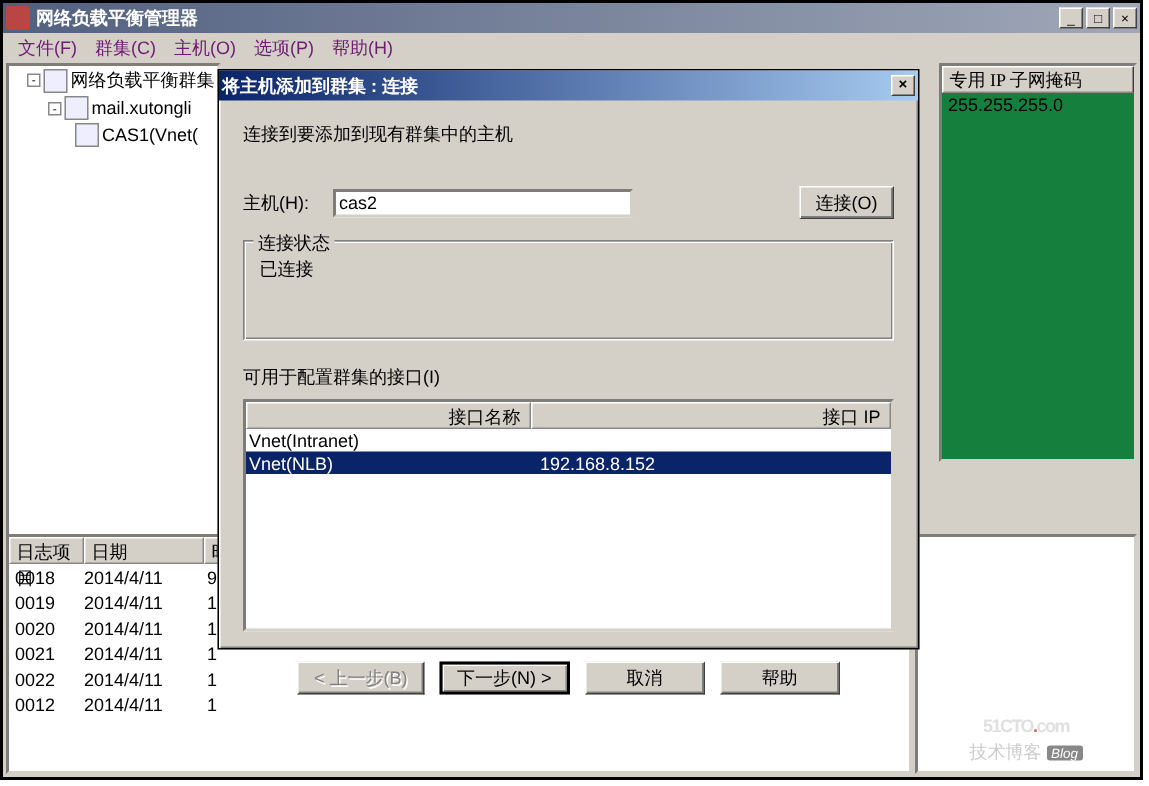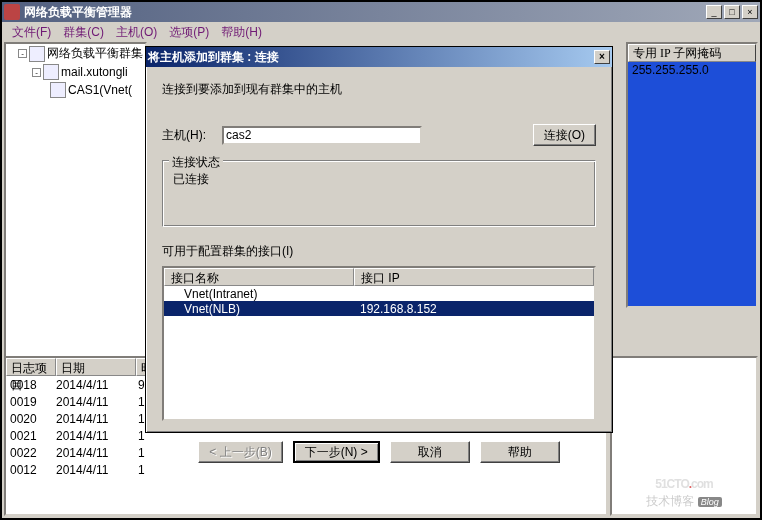--- a/index.html
+++ b/index.html
@@ -18,21 +18,21 @@
   .content-area { position:absolute; top:40px; left:2px; right:2px; bottom:2px; }
   
   .tree-panel { position:absolute; left:0; top:0; width:143px; height:316px; background:#fff; border:2px inset #D4D0C8; overflow:hidden; }
   .tree-panel .tree-row { white-space:nowrap; padding:1px 2px; display:flex; align-items:center; }
   .tree-panel .exp { width:9px; height:9px; border:1px solid #888; text-align:center; line-height:7px; font-size:8px; margin-right:2px; background:#fff;}
   .tree-panel .icon16 { width:16px; height:16px; margin-right:2px; display:inline-block; border:1px solid #888; background:#eef;}
   .tree-panel .indent1 { padding-left:12px; }
   .tree-panel .indent2 { padding-left:26px; }
   .tree-panel .indent3 { padding-left:44px; }
   
-  .right-panel { position:absolute; left:622px; top:0; right:0; height:266px; background:#1d4ed8; border:2px inset #D4D0C8; }
+  .right-panel { position:absolute; left:622px; top:0; right:0; height:266px; background:#15803d; border:2px inset #D4D0C8; }
   .right-panel .col-header { background:#D4D0C8; height:18px; border-bottom:1px solid #888; display:flex; align-items:center; padding:0 4px; border-top:1px solid #fff; border-left:1px solid #fff; border-right:1px solid #404040; font-family:"SimSun", Tahoma;}
   .right-panel .row { padding:1px 4px; }
   
   .log-panel { position:absolute; left:0; bottom:0; right:150px; height:160px; background:#fff; border:2px inset #D4D0C8; }
   .watermark-panel { position:absolute; right:0; bottom:0; width:148px; height:160px; background:#fff; border:2px inset #D4D0C8; display:flex; flex-direction:column; align-items:center; justify-content:flex-end; color:#ddd;}
   .watermark-big { font-family: Arial; font-size:28px; font-weight:bold; color:#e0e0e0; letter-spacing:-1px;}
   .watermark-dot { color:#e06060; }
   .watermark-sub { font-size:12px; color:#ccc; margin-top:-2px; margin-bottom:4px; }
   .watermark-sub .blog { background:#888; color:#fff; padding:0 3px; border-radius:2px; font-size:9px; font-style:italic;}
   
@@ -61,25 +61,25 @@
   
   .std-btn { height:22px; min-width:62px; padding:0 10px; background:#D4D0C8; border:1px solid #fff; border-right-color:#404040; border-bottom-color:#404040; box-shadow: inset -1px -1px 0 #808080; cursor:default; }
   .std-btn.def { border:2px solid #000; box-shadow: inset 1px 1px 0 #fff, inset -1px -1px 0 #808080; }
   
   .groupbox { border:1px solid #808080; border-right-color:#fff; border-bottom-color:#fff; box-shadow: inset 1px 1px 0 #fff, inset -1px -1px 0 #808080; padding:10px 10px 14px 10px; position:relative; margin-bottom:16px; }
   .groupbox .legend { position:absolute; top:-7px; left:6px; background:#D4D0C8; padding:0 3px; }
   
   .iface-label { margin-bottom:6px; }
   .iface-list { height:155px; background:#fff; border:2px inset #D4D0C8; }
   .iface-list .header { display:flex; background:#D4D0C8; height:18px; }
-  .iface-list .header .col { border-top:1px solid #fff; border-left:1px solid #fff; border-right:1px solid #888; border-bottom:1px solid #888; padding:1px 6px; }
+  .iface-list .header .col { border-top:1px solid #fff; border-left:1px solid #fff; border-right:1px solid #888; border-bottom:1px solid #888; padding:1px 6px;text-align:right; }
   .iface-list .header .cname { width:190px; }
   .iface-list .header .cip { flex:1; }
   .iface-list .row { display:flex; height:15px; align-items:center; }
-  .iface-list .row .cname { width:196px; padding-left:20px; }
+  .iface-list .row .cname { width:196px; padding-left:2px; }
   .iface-list .row .cip { flex:1; }
   .iface-list .row.sel { background:#0a246a; color:#fff; }
   
   .btn-row { display:flex; justify-content:center; gap:10px; padding:6px 10px 0 10px; }
   .btn-row .std-btn { min-width:80px; }
   .btn-row .std-btn.disabled { color:#808080; text-shadow: 1px 1px 0 #fff; }
 </style>
 </head>
 <body>
 

